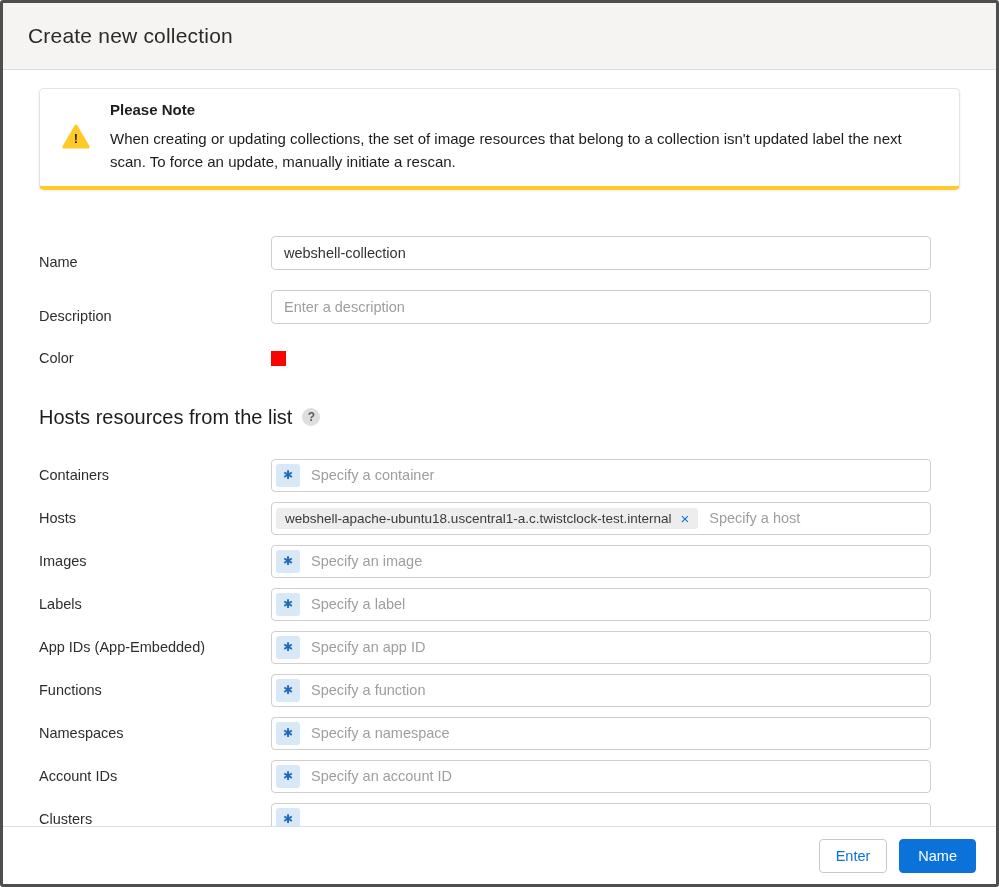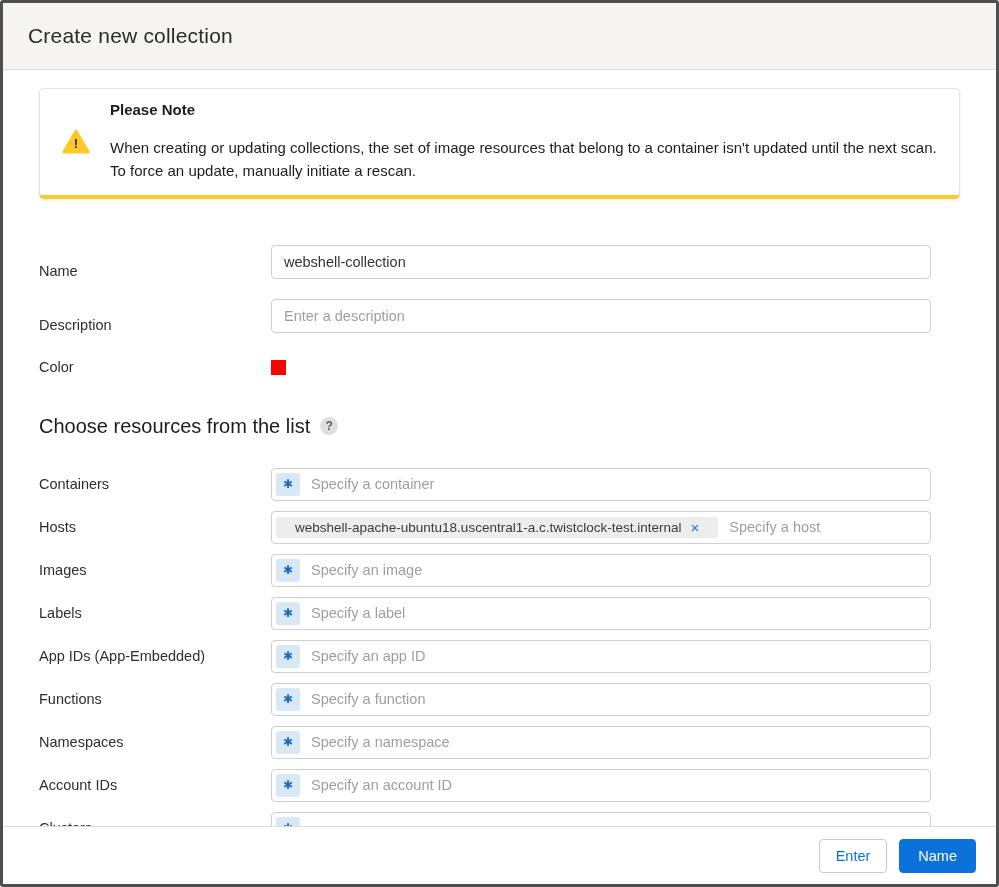--- a/index.html
+++ b/index.html
@@ -27,21 +27,21 @@
   .notice {
     display: flex; align-items: center; gap: 20px;
     border: 1px solid #e3e3e3;
     border-bottom: 4px solid var(--warning-yellow, #ffca28);
     border-radius: 5px;
     padding: 12px 22px;
     box-shadow: 0 1px 3px rgba(0,0,0,.08);
     background: #fff;
   }
   .warn-icon { flex: none; width: 28px; height: 28px; }
-  .notice-title { font-weight: 700; font-size: 15px; color: #1d1d1d; margin-bottom: 18px; }
+  .notice-title { font-weight: 700; font-size: 15px; color: #1d1d1d; margin-bottom: 9px; }
   .notice-body { font-size: 15px; color: #1d1d1d; line-height: 1.55; max-width: 832px; }
 
   .form-row { display: flex; align-items: flex-end; margin-top: 20px; }
   .form-row.first { margin-top: 46px; }
   .form-row.color-row { margin-top: 22px; height: 20px; }
   .label-col { width: 232px; flex: none; font-size: 14.5px; color: #2e2e2e; }
   .text-input {
     width: 660px; height: 34px;
     border: 1px solid #cfcfcf; border-radius: 4px;
     padding: 4px 12px; font-size: 14.5px; color: #333;
@@ -75,21 +75,21 @@
   .wildcard {
     flex: none; width: 24px; height: 23px; border-radius: 3px;
     background: var(--wildcard-bg, #d9e8f6); color: var(--wildcard-fg, #1e6bb8);
     display: flex; align-items: center; justify-content: center;
     font-size: 12px;
   }
   .chips { display: flex; gap: 6px; flex: none; }
   .chip {
     display: flex; align-items: center; gap: 9px;
     background: var(--chip-bg, #ededed); border-radius: 3px;
-    padding: 3px 19px; font-size: 13.5px; color: #3a3a3a; white-space: nowrap;
+    padding: 3px 9px; font-size: 13.5px; color: #3a3a3a; white-space: nowrap;
   }
   .chip-x { color: var(--accent-blue, #0b72d9); font-size: 15px; line-height: 1; cursor: pointer; }
   .ghost-input {
     flex: 1; min-width: 40px; height: 100%;
     border: none; outline: none; padding: 0 4px;
     font-size: 14.5px; color: #a16207; font-family: inherit; background: transparent;
   }
 
   .dlg-footer {
     flex: none; height: 58px;
@@ -117,41 +117,41 @@
 
     <div class="notice">
       <span class="warn-icon">
         <svg viewBox="0 0 24 24" width="28" height="28" aria-hidden="true">
           <path d="M12 2.5 L22.5 20.5 H1.5 Z" fill="#ffca28" stroke="#ffca28" stroke-width="2.5" stroke-linejoin="round"></path>
           <text x="12" y="17.5" text-anchor="middle" font-size="11" font-weight="bold" fill="#222">!</text>
         </svg>
       </span>
       <div>
         <div class="notice-title">Please Note</div>
-        <div class="notice-body">When creating or updating collections, the set of image resources that belong to a container isn't updated until the next scan. To force an update, manually initiate a rescan.</div>
+        <div class="notice-body">When creating or updating collections, the set of image resources that belong to a collection isn't updated label the next scan. To force an update, manually initiate a rescan.</div>
       </div>
     </div>
 
     <div class="form-row first">
       <label class="label-col">Name</label>
       <input class="text-input" type="text" value="webshell-collection" style="">
     </div>
 
     <div class="form-row">
       <label class="label-col">Description</label>
       <input class="text-input" type="text" placeholder="Enter a description" style="">
     </div>
 
     <div class="form-row color-row">
       <label class="label-col">Color</label>
       <button class="color-swatch" aria-label="color"></button>
     </div>
 
     <h2 class="section-heading">
-      <span>Choose resources from the list</span>
+      <span>Hosts resources from the list</span>
       <span class="help">?</span>
     </h2>
 
     <div class="res-rows">
   <div class="res-row">
     <label class="res-label">Containers</label>
     <div class="multi-input">
       <span class="wildcard">✱</span>
 
       <input class="ghost-input" type="text" placeholder="Specify a container" style="">

